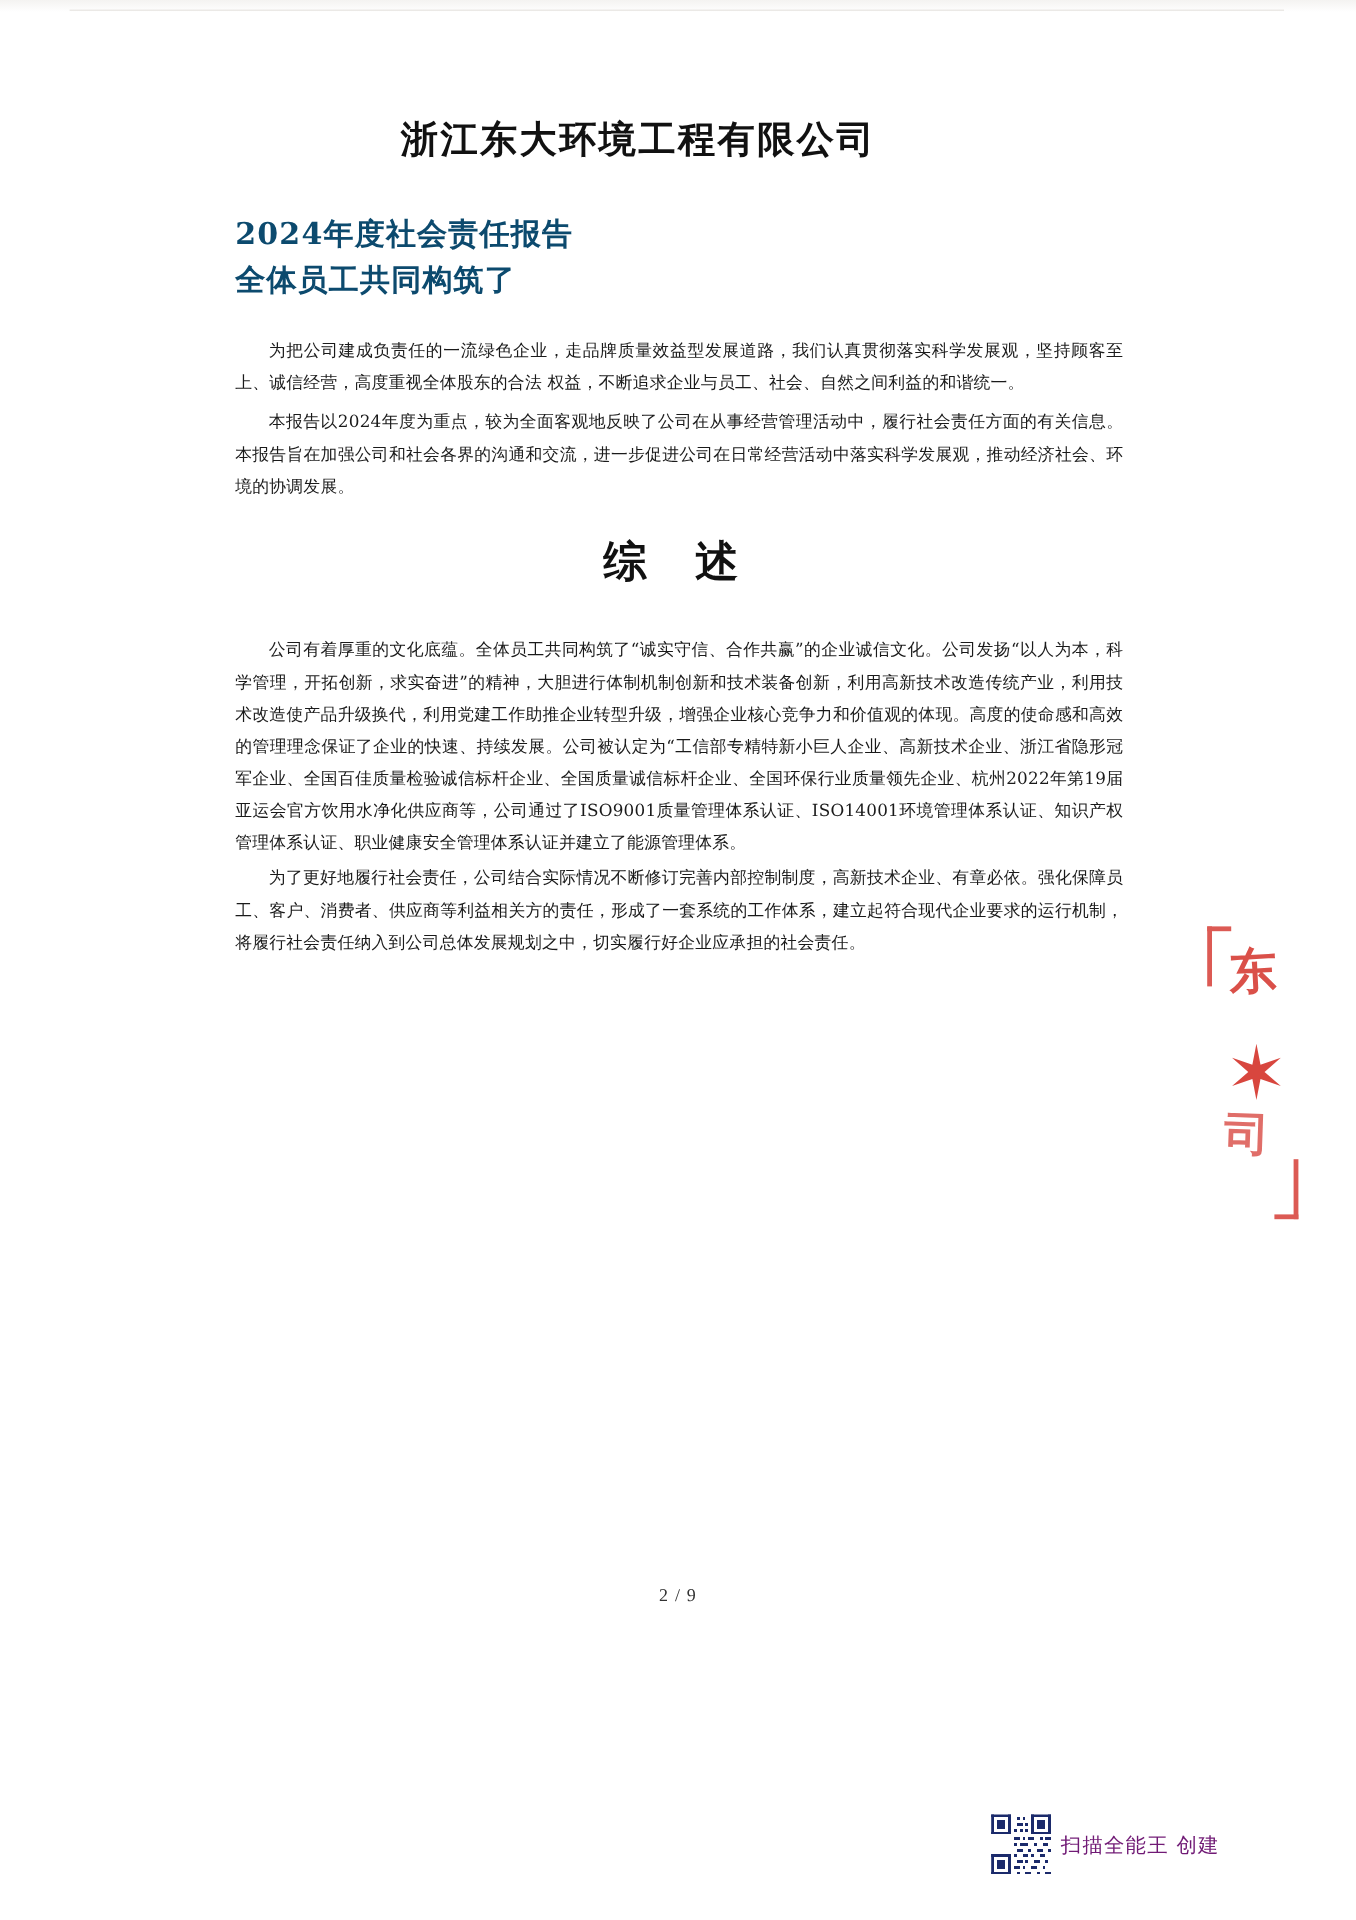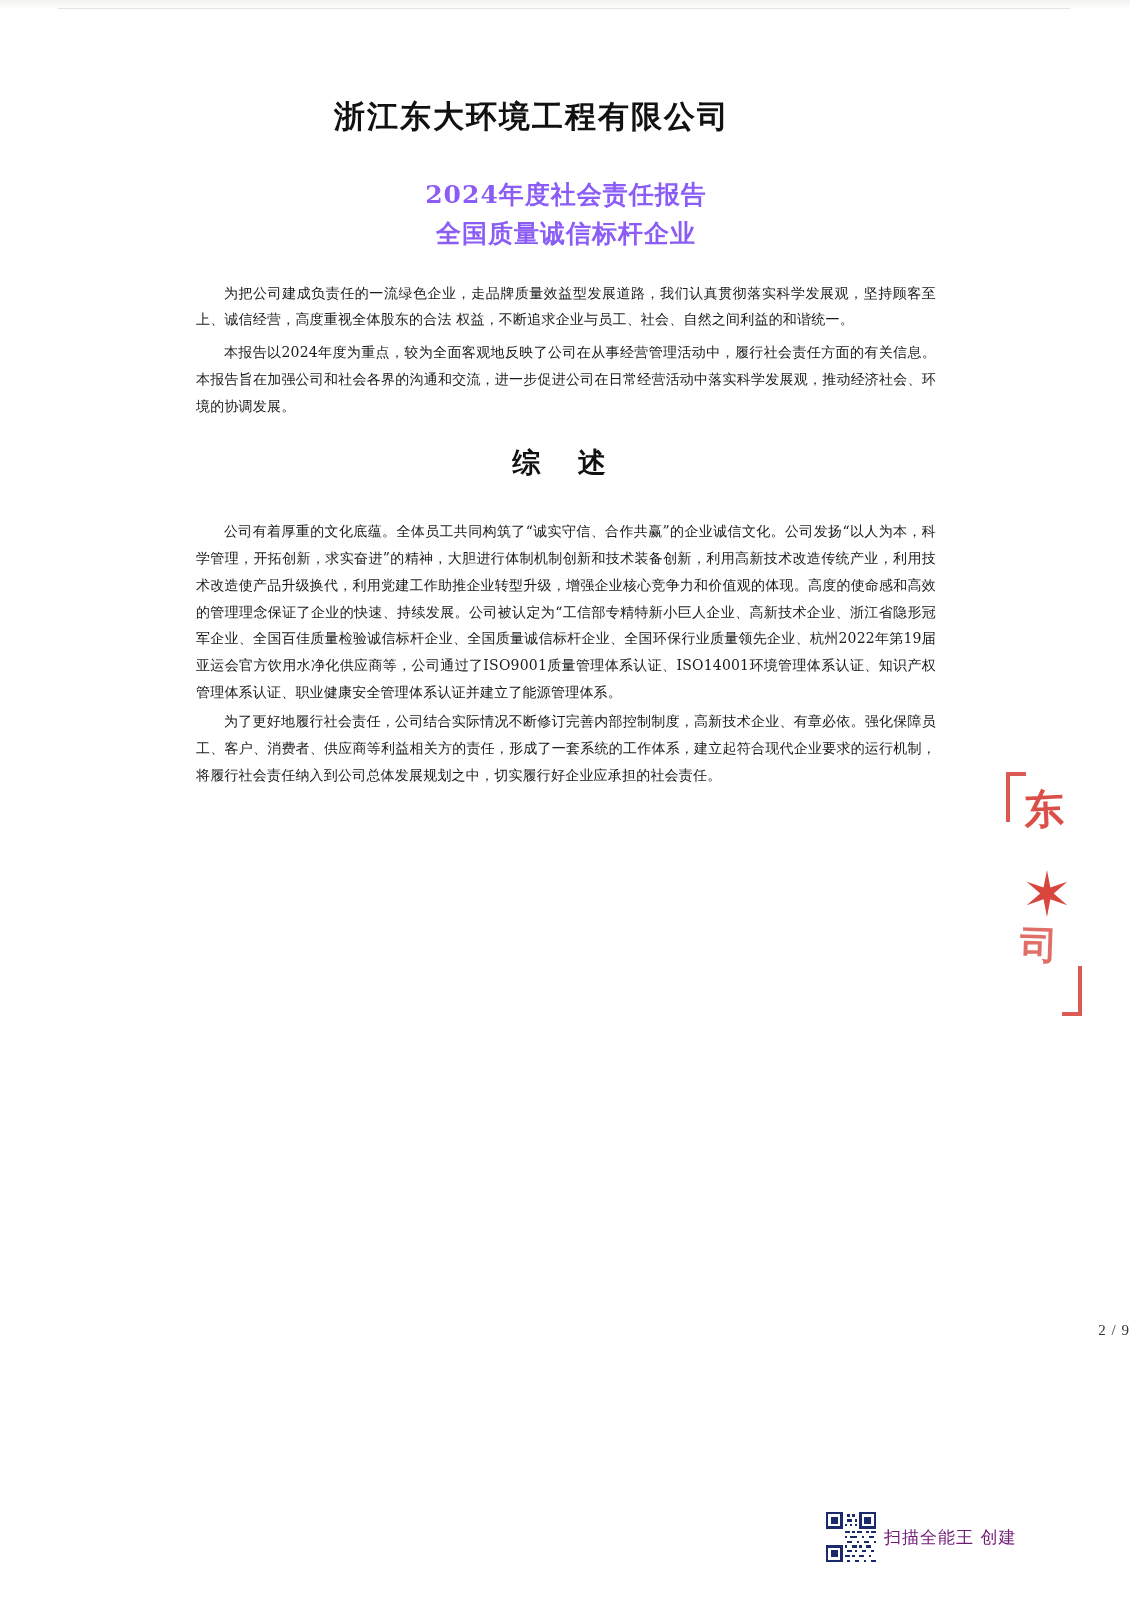--- a/index.html
+++ b/index.html
@@ -52,61 +52,61 @@
     font-weight: bold;
     font-size: 31px;
     letter-spacing: 2px;
     text-align: left;
     padding-left: 138px;
     margin: 0 0 38px 0;
     color: #111;
   }
 
   .report-title {
-    text-align: center;
+    text-align: left;
     font-weight: bold;
     font-size: 25px;
     letter-spacing: 1px;
     line-height: 1.55;
     margin: 0 0 26px 0;
-    color: #8b5cf6;
+    color: #0c4a6e;
   }
   .report-title .line2 {
     display: block;
   }
 
   p.para {
     font-size: 14px;
     line-height: 1.92;
     text-align: justify;
     text-justify: inter-ideograph;
     margin: 0 0 6px 0;
     text-indent: 2em;
     letter-spacing: 0.2px;
   }
 
   .section-heading {
     text-align: center;
     font-weight: bold;
-    font-size: 28px;
+    font-size: 36px;
     letter-spacing: 14px;
     margin: 24px 0 36px 0;
     color: #111;
   }
 
   .body-block p.para {
     margin-bottom: 2px;
   }
 
   .page-number {
     position: absolute;
     left: 0;
     top: 1322px;
     width: 1130px;
-    text-align: right;
+    text-align: center;
     font-size: 15px;
     letter-spacing: 1px;
     color: #333;
     font-family: "Liberation Serif", serif;
   }
 
   
   .seal {
     position: absolute;
     left: 1000px;
@@ -173,21 +173,21 @@
 <div class="scan-top-line"></div>
 
 <div class="page">
 
   <div class="content">
 
     <h1 class="company-title">浙江东大环境工程有限公司</h1>
 
     <div class="report-title">
       <span class="line1">2024年度社会责任报告</span>
-      <span class="line2">全国质量诚信标杆企业</span>
+      <span class="line2">全体员工共同构筑了</span>
     </div>
 
     <div class="intro-block">
       <p class="para">为把公司建成负责任的一流绿色企业，走品牌质量效益型发展道路，我们认真贯彻落实科学发展观，坚持顾客至上、诚信经营，高度重视全体股东的合法 权益，不断追求企业与员工、社会、自然之间利益的和谐统一。</p>
       <p class="para">本报告以2024年度为重点，较为全面客观地反映了公司在从事经营管理活动中，履行社会责任方面的有关信息。本报告旨在加强公司和社会各界的沟通和交流，进一步促进公司在日常经营活动中落实科学发展观，推动经济社会、环境的协调发展。</p>
     </div>
 
     <h2 class="section-heading">综 述</h2>
 
     <div class="body-block">

